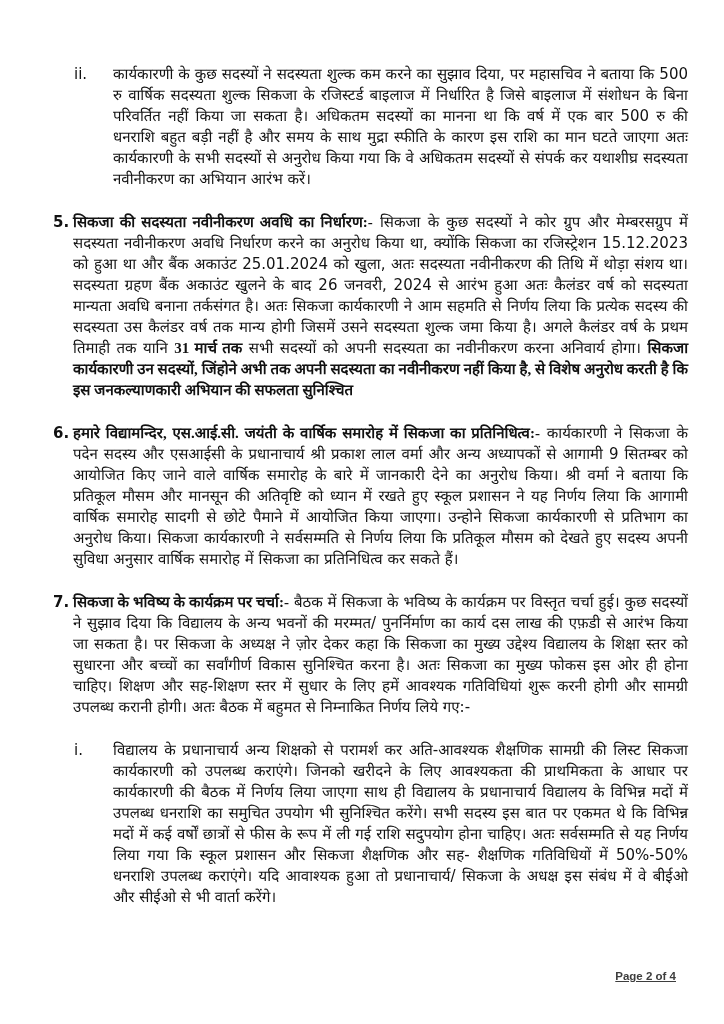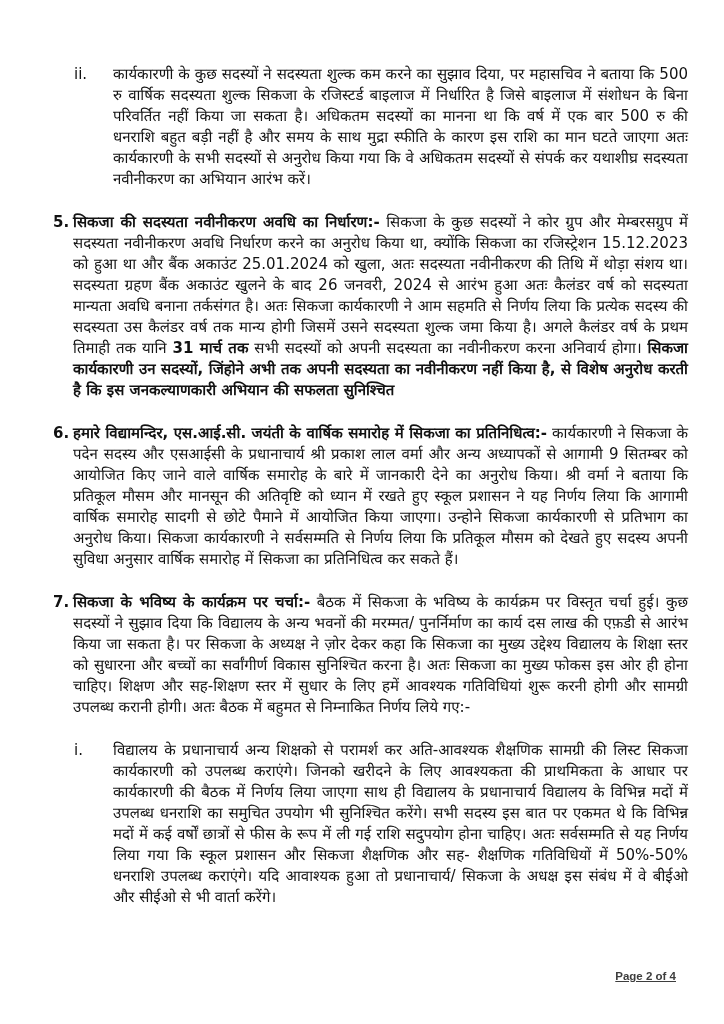--- a/index.html
+++ b/index.html
@@ -36,20 +36,21 @@
   }
   .item.sub .marker {
     flex: 0 0 39px;
   }
   .item .text {
     flex: 1;
     text-align: justify;
   }
   .text .bold {
     font-weight: bold;
+    font-family: Liberation Serif, serif;
   }
   .footer {
     position: absolute;
     right: 56px;
     top: 969px;
     font-family: "Liberation Sans", sans-serif;
     font-size: 11.5px;
     font-weight: 700;
     color: #3d3d3d;
     line-height: 14px;

